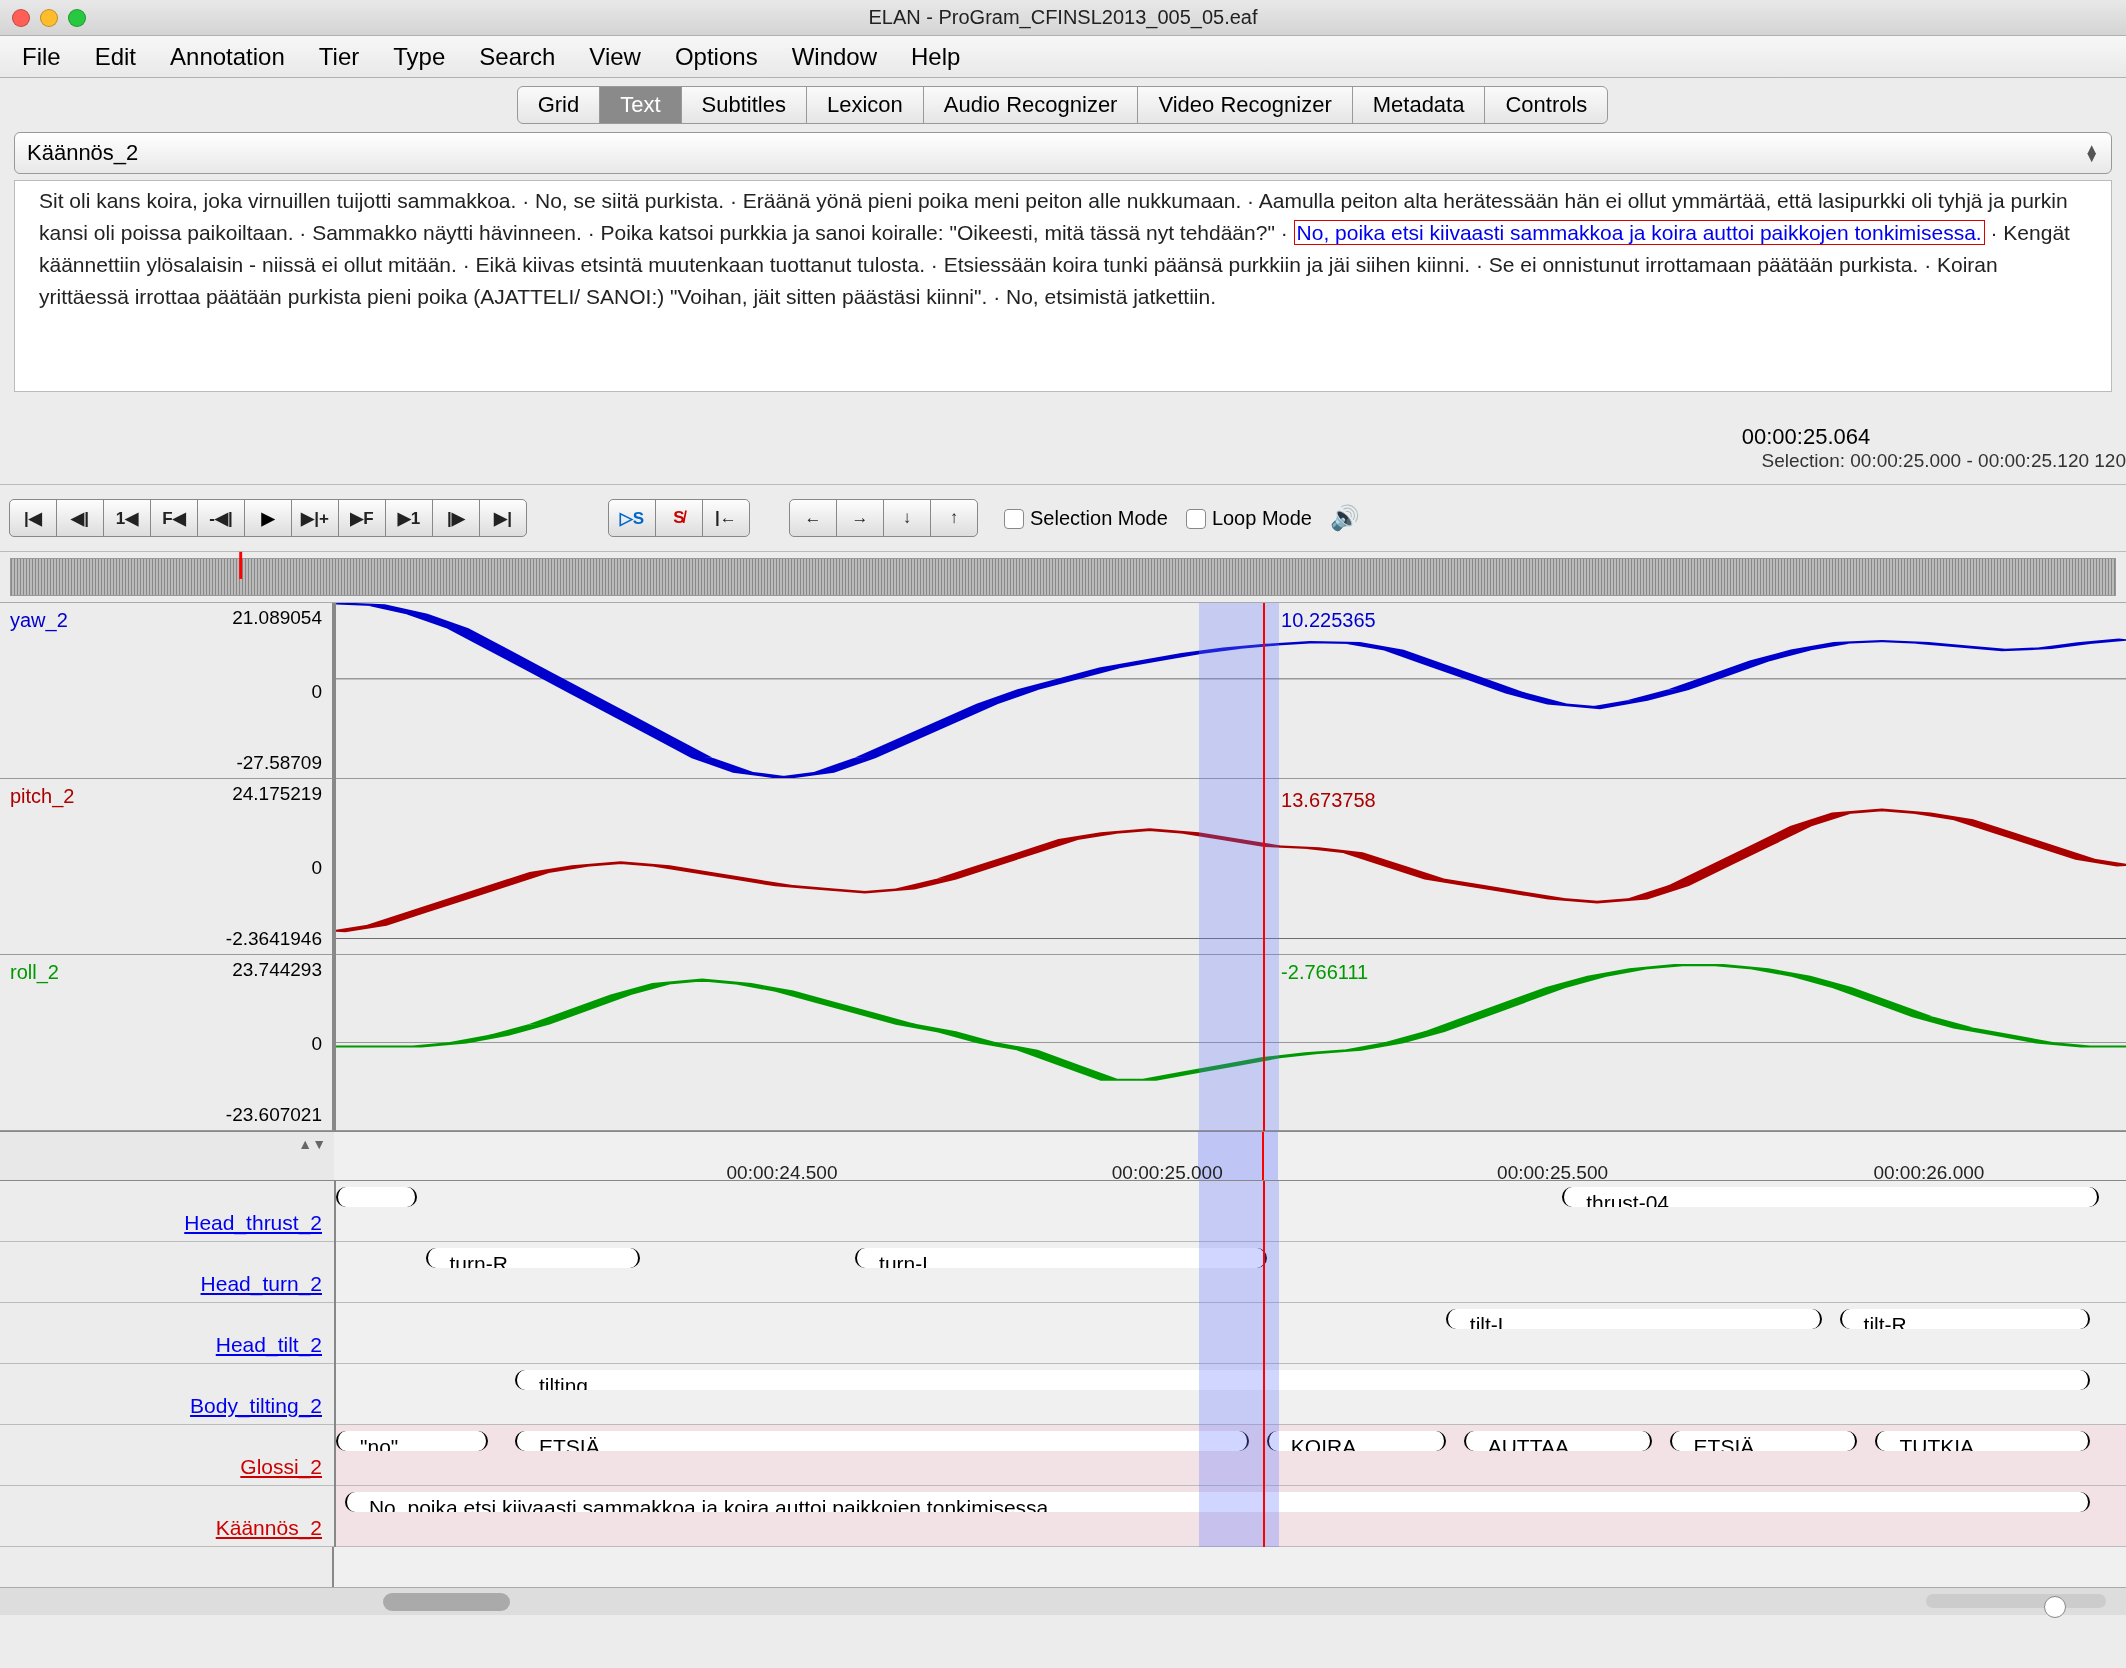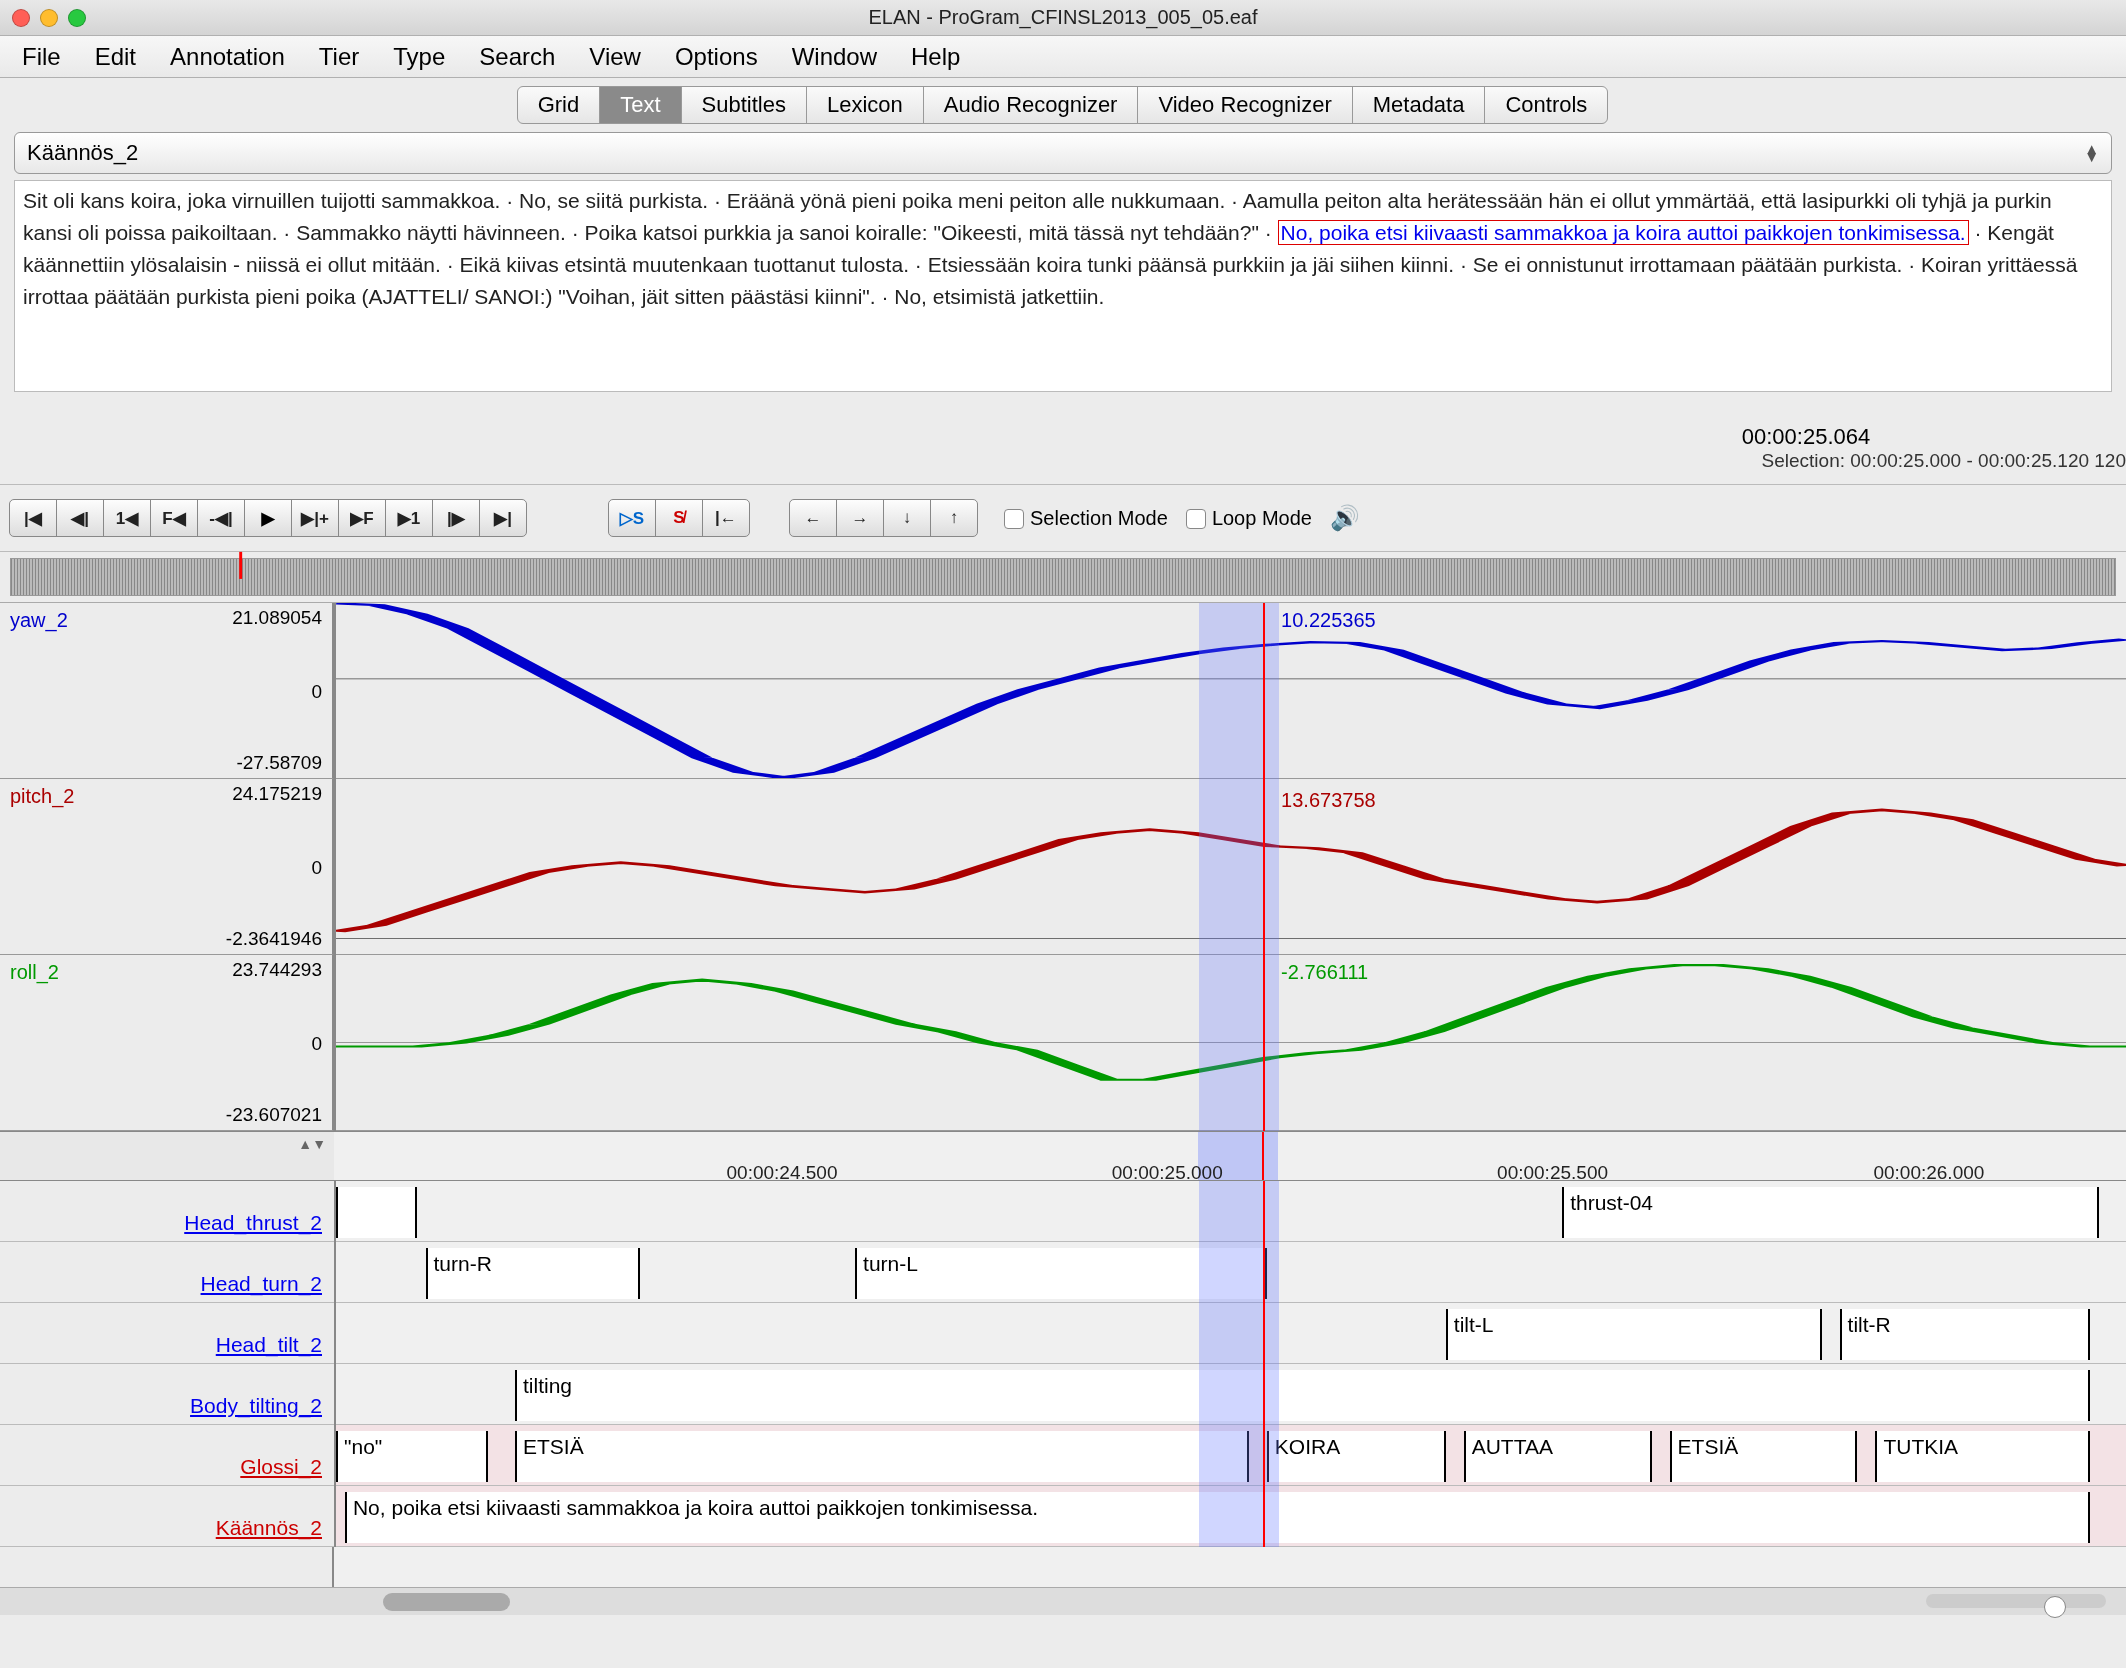--- a/index.html
+++ b/index.html
@@ -38,21 +38,21 @@
   .tab:first-child{border-radius:6px 0 0 6px;}
   .tab:last-child{border-radius:0 6px 6px 0;}
   .tab.active{background:#8a8a8a; color:#fff;}
   
   .tier-dropdown{ width:100%; height:42px; border:1px solid #999; border-radius:6px;
     background:linear-gradient(#fff,#e8e8e8); font-size:22px; padding:6px 12px;
     display:flex;align-items:center;justify-content:space-between;}
   .dd-arrows{font-size:15px; line-height:8px; color:#555;}
   
   .transcript-box{ margin:6px 14px 0; border:1px solid #bbb; background:#fff; height:212px; overflow:hidden;
-    font-size:21px; line-height:32px; padding:4px 8px; color:#222; position:relative;}
+    font-size:21px; line-height:32px; padding:4px 24px; color:#222; position:relative;}
   .transcript-box .hl{ border:1.5px solid #d00; color:#00e; background:transparent; padding:0 2px;}
   
   .controls-row{ height:68px; display:flex; align-items:center; border-top:1px solid #bbb; border-bottom:1px solid #bbb;
     padding:4px 10px; gap:6px; background:#ececec;}
   .time-label{font-size:22px; padding:0 20px; min-width:290px; text-align:center;}
   .btn-group{display:flex; gap:0;}
   .tbtn{width:48px;height:38px;border:1px solid #888;background:linear-gradient(#fdfdfd,#ddd);
     display:flex;align-items:center;justify-content:center;font-size:17px;font-weight:bold;margin-left:-1px;color:#222;}
   .tbtn:first-child{border-radius:5px 0 0 5px;}
   .tbtn:last-child{border-radius:0 5px 5px 0;}
@@ -78,22 +78,22 @@
   .ruler .ph{position:absolute;left:51.8%;width:2px;height:100%;background:red;}
   
   .tiers-wrap{display:flex;}
   .tier-names{width:334px;}
   .tier-lines{flex:1;position:relative;border-left:2px solid #888;}
   .tier-row{height:61px;border-bottom:1px solid #bbb;display:flex;align-items:flex-end;justify-content:flex-end;padding:0 12px 6px;font-size:21px;}
   .tier-row.red a{color:#c00;}
   .tier-row a{color:#00e;text-decoration:underline;}
   .tier-track{height:61px;border-bottom:1px solid #bbb;position:relative;background:#f0f0f0;}
   .tier-track.pink{background:#f3e2e5;}
-  .ann{position:absolute;top:6px;height:51px;border-left:2px solid #000;border-right:2px solid #000;
-    font-size:21px;padding:4px 6px;background:#fff;white-space:nowrap;overflow:hidden;}
+  .ann{position:absolute;top:6px;height:20px;border-left:2px solid #000;border-right:2px solid #000;
+    font-size:21px;padding:4px 22px;background:#fff;white-space:nowrap;overflow:hidden;border-radius:12px;}
   .tier-ph{position:absolute;left:51.8%;top:0;width:2px;height:100%;background:red;z-index:5;}
   .tier-sel{position:absolute;left:48.2%;top:0;width:4.5%;height:100%;background:rgba(100,120,255,.3);z-index:1;}
   .hscroll{height:28px;background:#ddd;border-top:1px solid #aaa;position:relative;}
   .hthumb{position:absolute;left:18%;width:6%;height:18px;top:5px;background:#aaa;border-radius:9px;}
   .zoom-slider{position:absolute;right:20px;top:6px;width:180px;height:14px;background:#ccc;border-radius:7px;}
   .zoom-thumb{position:absolute;right:40px;top:2px;width:22px;height:22px;border-radius:50%;background:#fff;border:1px solid #888;}
   .controls-upper{display:flex;align-items:flex-end; height:60px; padding-bottom:6px;flex-direction:column;}
   .sig-label-col{width:334px;position:relative;}
 </style>
 </head>

